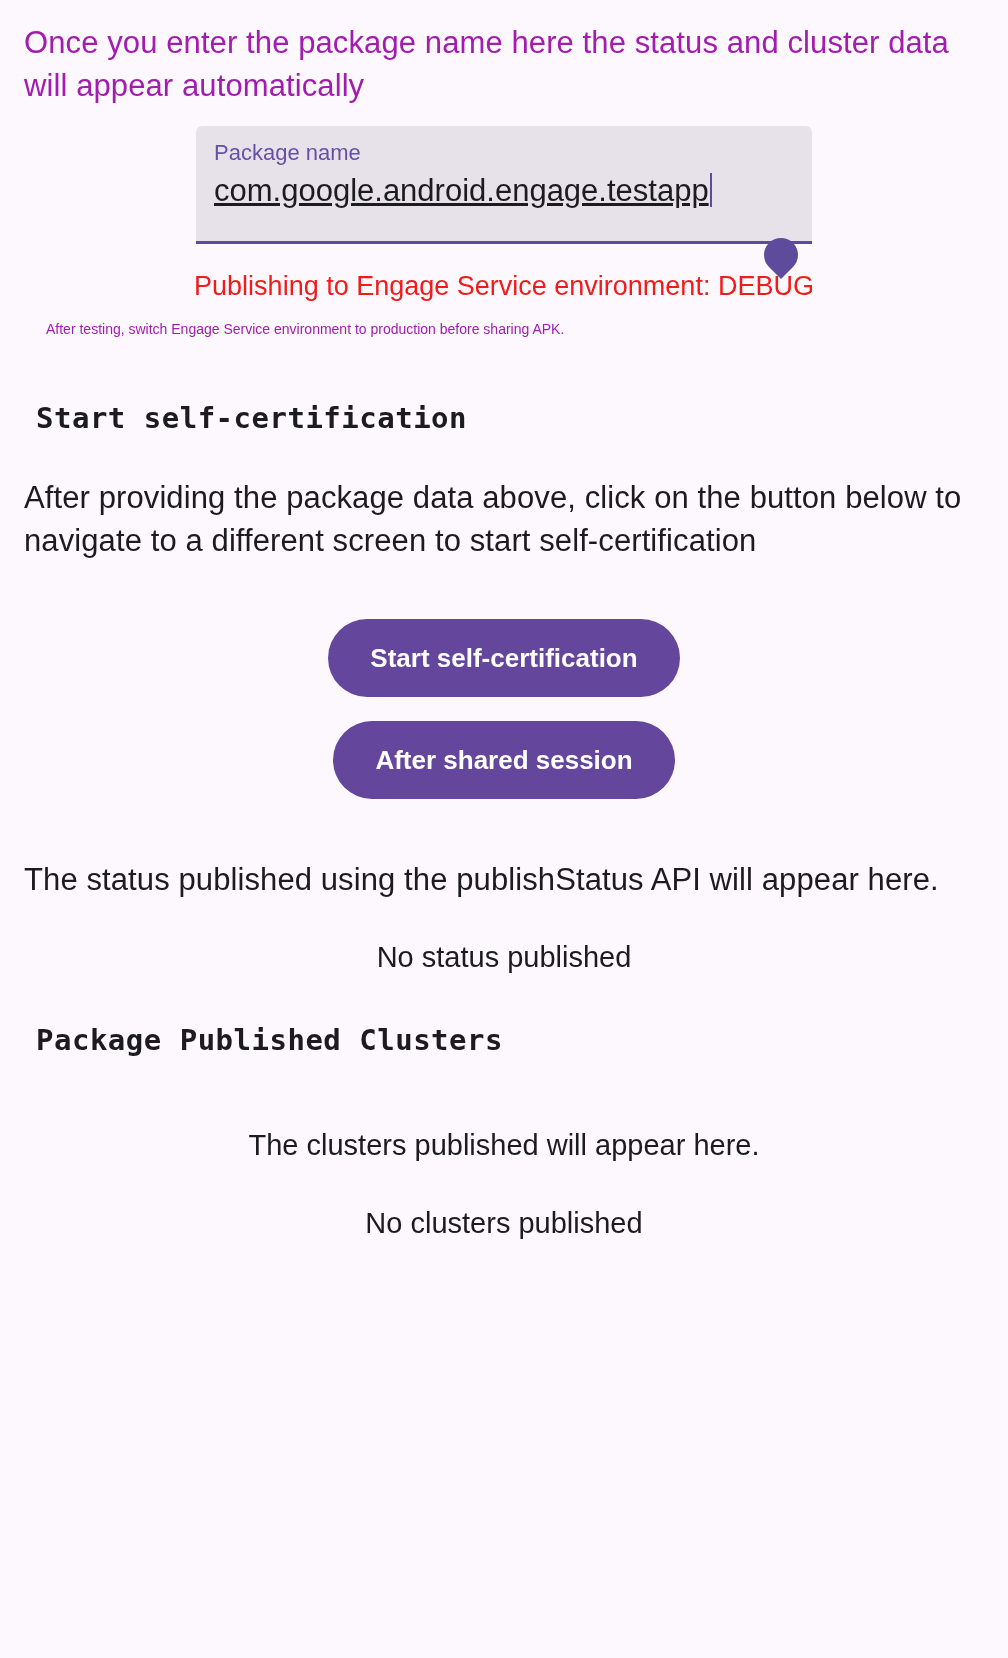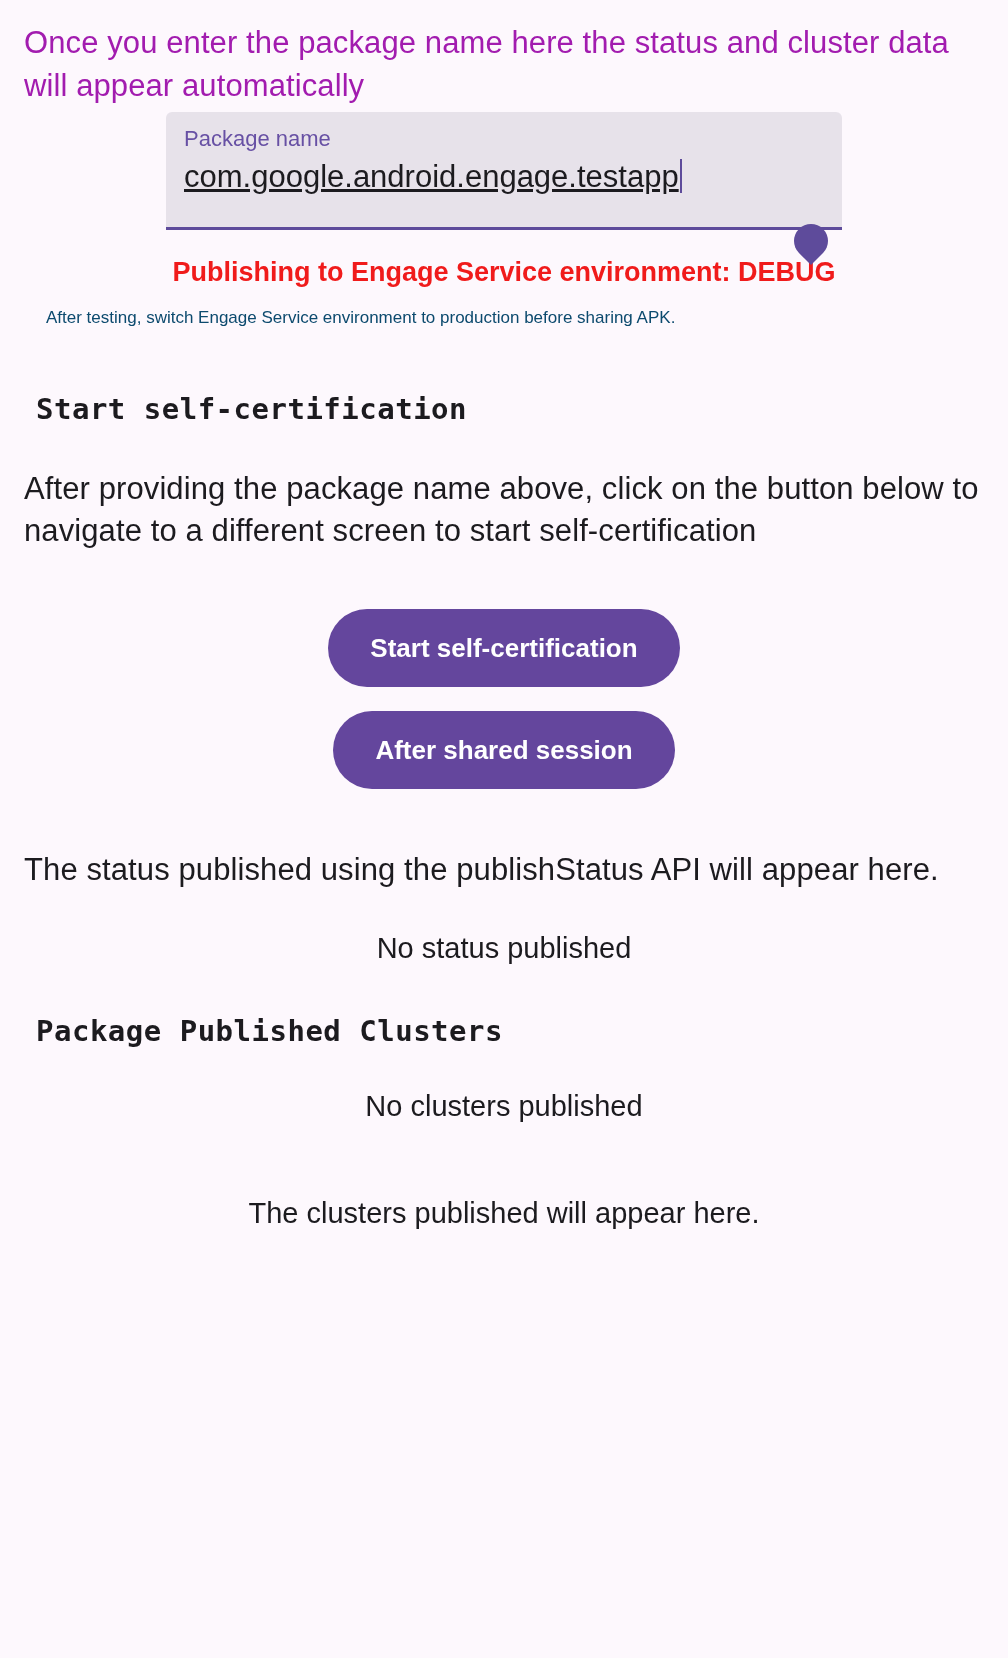--- a/index.html
+++ b/index.html
@@ -26,22 +26,22 @@
   .intro-text {
     font-size: 31px;
     line-height: 1.38;
     color: #a21caf;
     margin: 22px 0 0 0;
     letter-spacing: 0.1px;
   }
 
   
   .field-wrap {
-    margin: 4px auto 0 auto;
-    width: 676px;
+    margin: 18px auto 0 auto;
+    width: 616px;
     position: relative;
   }
   .textfield {
     background: #e7e2ea;
     border-top-left-radius: 6px;
     border-top-right-radius: 6px;
     border-bottom: 3px solid #5e4b9b;
     padding: 14px 18px 12px 18px;
     box-sizing: border-box;
     min-height: 118px;
@@ -80,25 +80,24 @@
     bottom: -28px;
   }
 
   
   .warn-main {
     color: #f01b1b;
     font-size: 27px;
     text-align: center;
     margin: 26px 0 0 0;
     line-height: 1.25;
-    font-weight: bold;
   }
   .warn-sub {
-    color: #0c4a6e;
-    font-size: 17px;
+    color: #a21caf;
+    font-size: 14px;
     line-height: 1.55;
     margin: 16px 0 0 22px;
     max-width: 890px;
   }
 
   
   .section-header {
     font-family: "DejaVu Sans Mono", "Liberation Mono", monospace;
     font-size: 29px;
     font-weight: bold;
@@ -160,34 +159,34 @@
     <div class="drag-handle"></div>
   </div>
 
   <p class="warn-main">Publishing to Engage Service environment: DEBUG</p>
   <p class="warn-sub">After testing, switch Engage Service environment to production before sharing APK.</p>
 
   <div class="spacer-a"></div>
 
   <h2 class="section-header">Start self-certification</h2>
 
-  <p class="body-text" style="margin:42px 0 0 0;">After providing the package name above, click on the button below to navigate to a different screen to start self-certification</p>
+  <p class="body-text" style="margin:42px 0 0 0;">After providing the package data above, click on the button below to navigate to a different screen to start self-certification</p>
 
   <div class="btn-row" style="margin-top: 56px;">
     <button class="pill-btn">Start self-certification</button>
   </div>
 
   <div class="btn-row" style="margin-top: 24px;">
     <button class="pill-btn">After shared session</button>
   </div>
 
 
   <p class="body-text" style="margin:60px 0 0 0;">The status published using the publishStatus API will appear here.</p>
 
   <p class="centered-note" style="margin:38px 0 0 0;">No status published</p>
 
   <h2 class="section-header" style="margin-top: 46px;">Package Published Clusters</h2>
 
+  <p class="centered-note" style="margin:70px 0 0 0;">The clusters published will appear here.</p>
+
   <p class="centered-note" style="margin:40px 0 0 0;">No clusters published</p>
-
-  <p class="centered-note" style="margin:70px 0 0 0;">The clusters published will appear here.</p>
 
 </div>
 
 </body></html>

